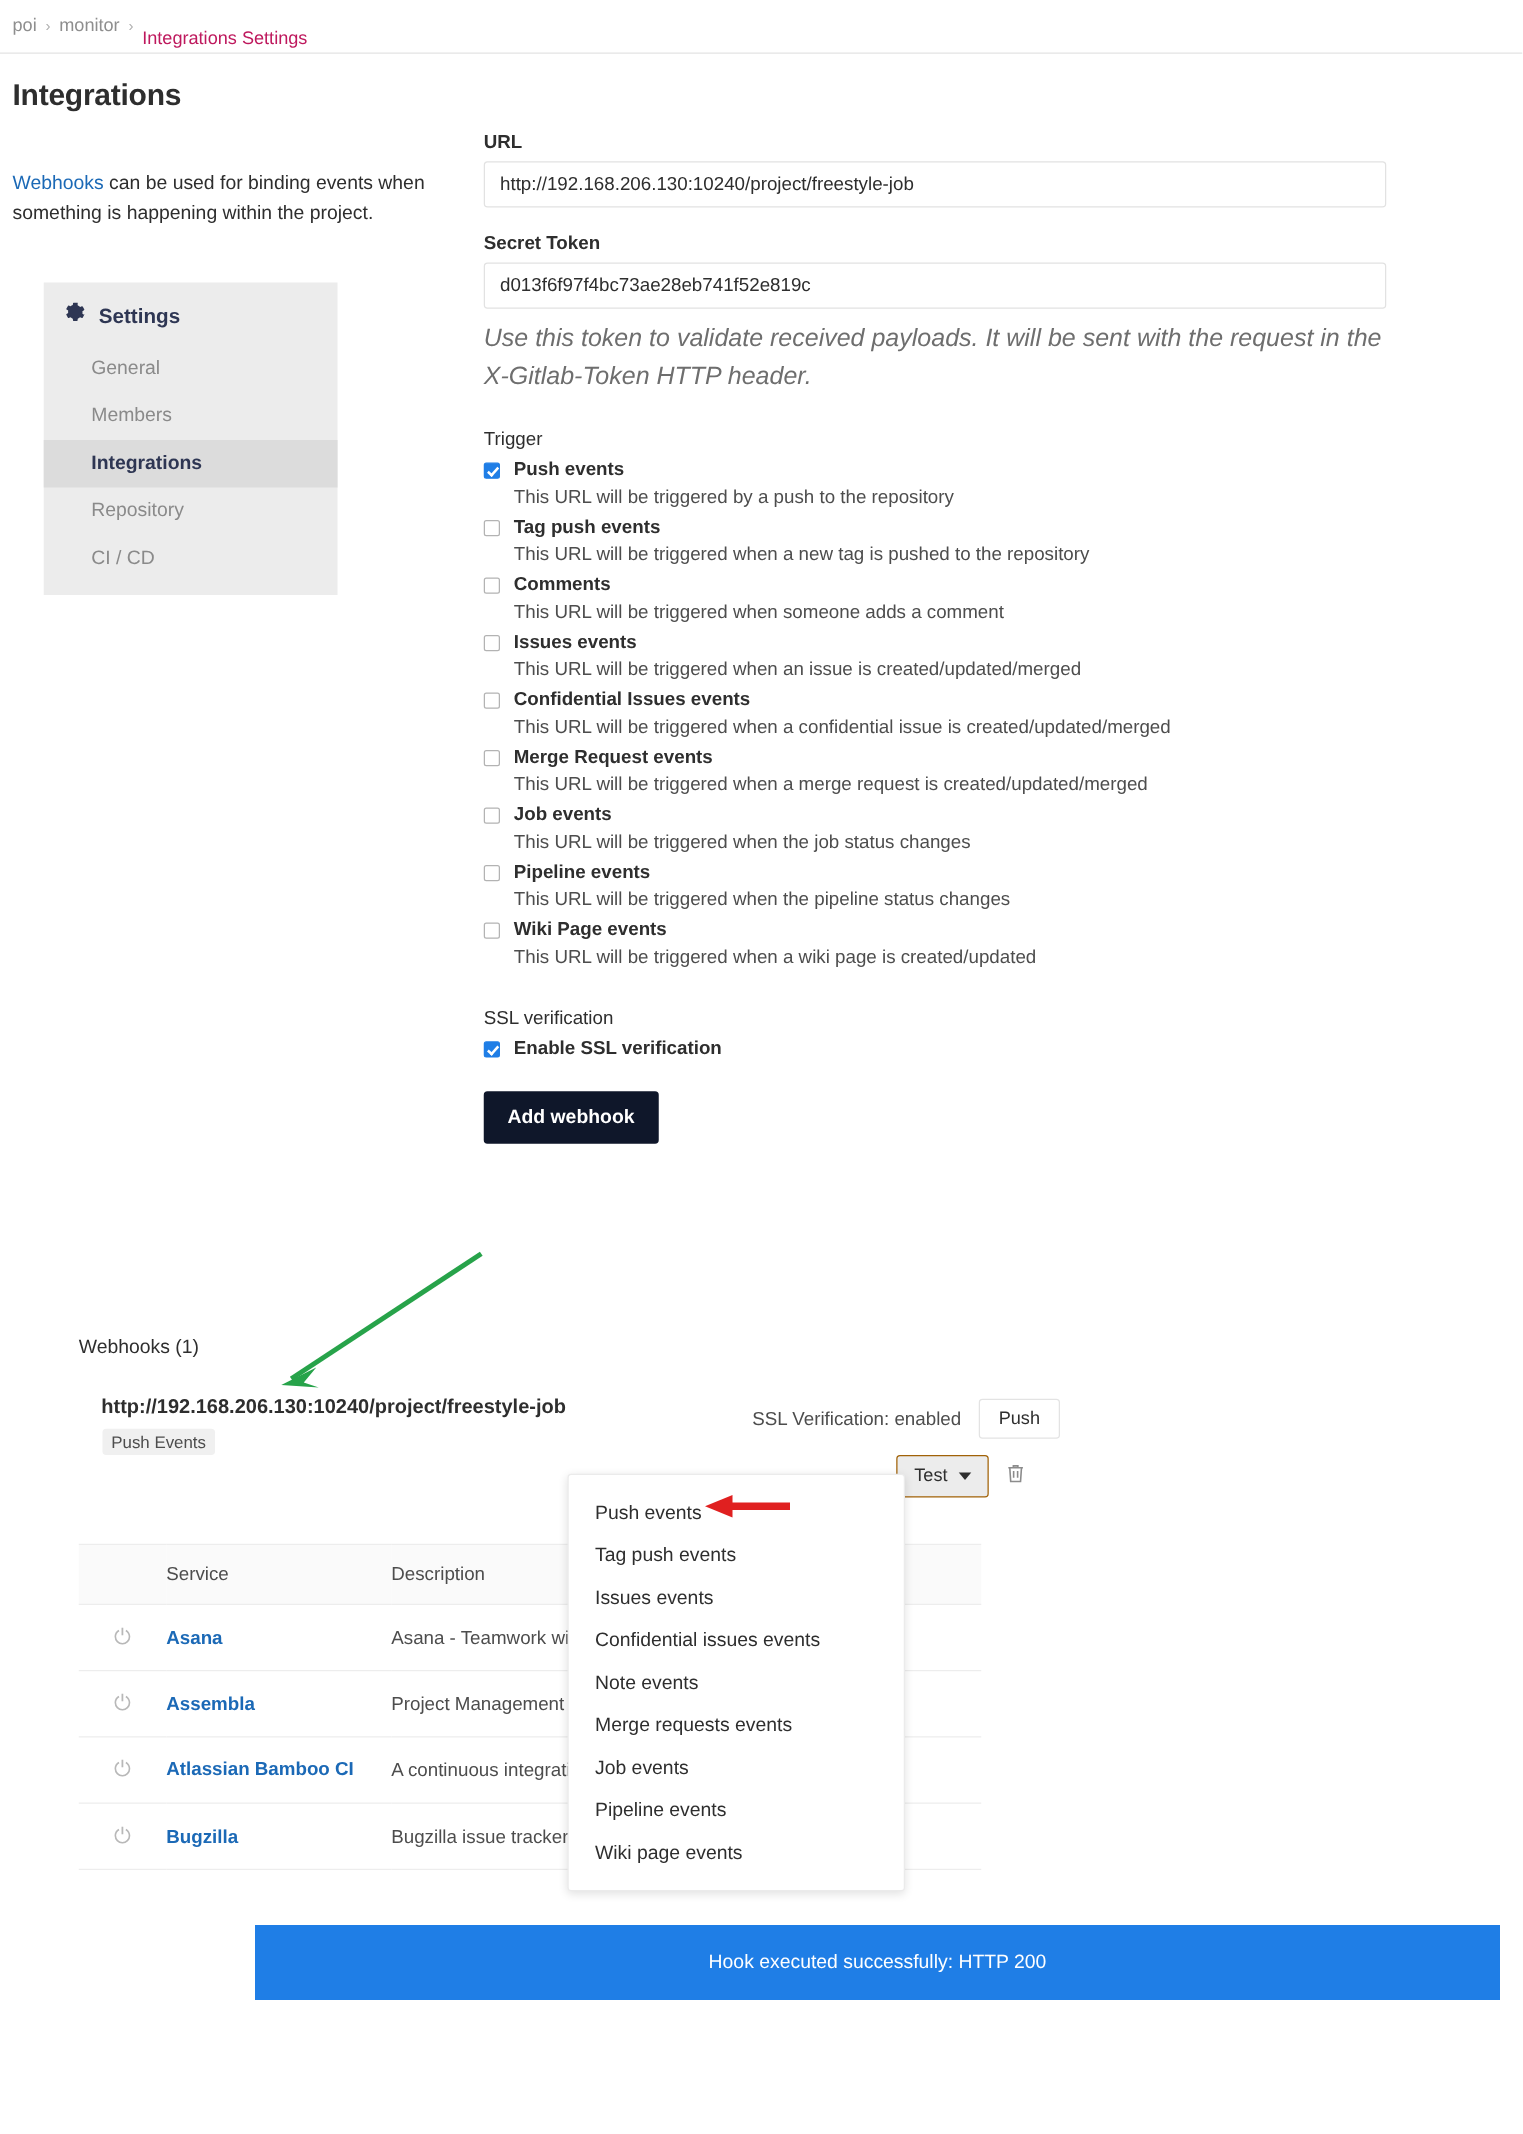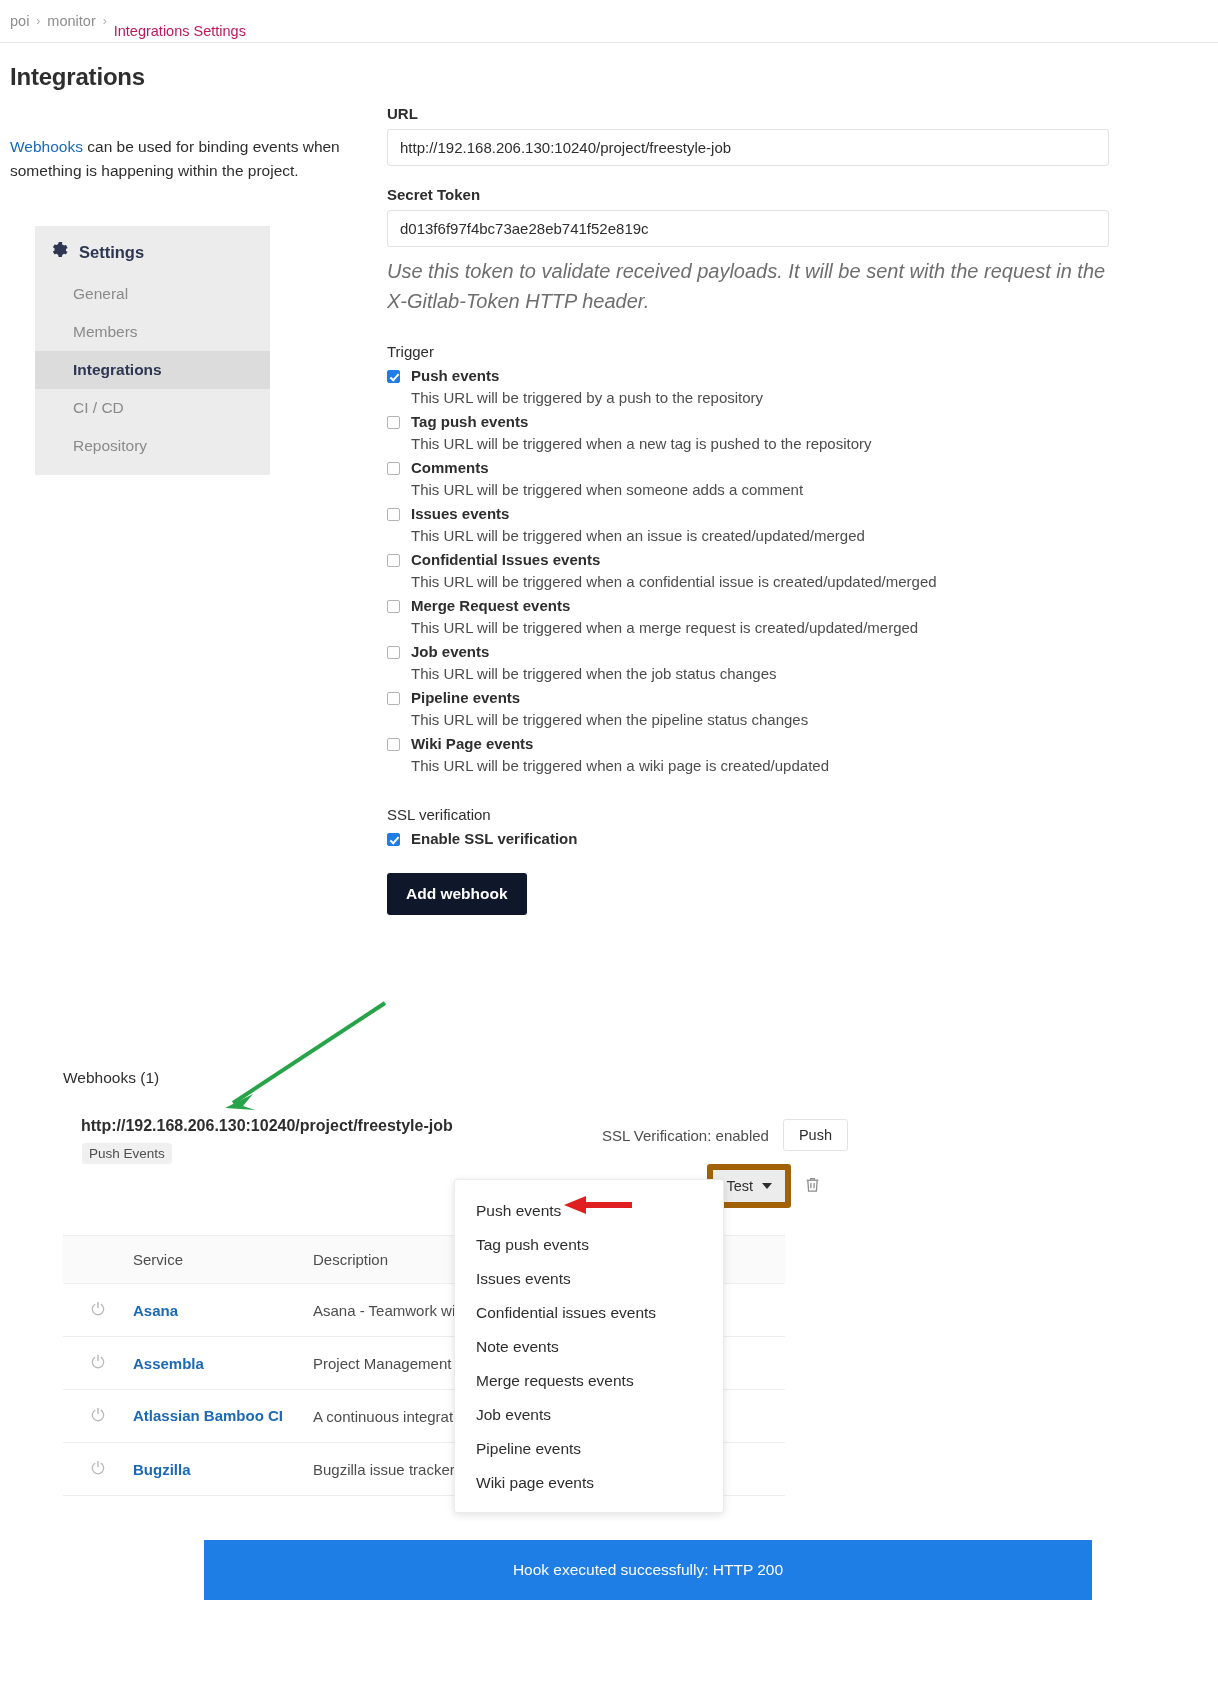--- a/index.html
+++ b/index.html
@@ -110,21 +110,21 @@
   }
   #hook-actions { position:absolute; right:260px; top:2px; display:flex; align-items:flex-start; gap:14px; }
   #ssl-status { font-size:15px; color:#4d4d4d; padding-top:8px; }
   .btn-plain {
     background:#fff; border:1px solid #e3e3e3; border-radius:3px;
     padding:7px 15px; font-size:14.5px; color:#2e2e2e;
     font-family:"Liberation Sans", sans-serif; cursor:pointer;
   }
   #second-actions { position:absolute; right:287px; top:47px; display:flex; align-items:center; gap:13px; }
   #test-btn {
-    background:#ececec; border:6px solid #a16207; border-radius:3px;
+    background:#ececec; border:1px solid #a16207; border-radius:3px;
     padding:8px 13px; font-size:14.5px; color:#2e2e2e;
     font-family:"Liberation Sans", sans-serif; cursor:pointer;
     display:flex; align-items:center; gap:9px;
   }
   .caret { width:0; height:0; border-left:5px solid transparent; border-right:5px solid transparent; border-top:6px solid #2e2e2e; }
 
   
   #services-table { position:absolute; left:63px; top:1192px; width:722px; }
   #services-table table { width:100%; border-collapse:collapse; }
   #services-table th {
@@ -149,21 +149,21 @@
     box-shadow:0 2px 8px rgba(0,0,0,.12);
     padding:14px 0 12px 0; z-index:40;
   }
   #test-dropdown .dd-item {
     padding:8px 0 8px 21px; font-size:15.5px; color:#2e2e2e; cursor:pointer;
   }
 
   
   #toast {
     position:absolute; left:204px; top:1497px;
-    width:888px; height:60px;
+    width:996px; height:60px;
     background:#1f7ee6; color:#fff;
     display:flex; align-items:center; justify-content:center;
     font-size:15.5px;
   }
 
   
   #green-arrow, #red-arrow { position:absolute; pointer-events:none; z-index:50; }
   #green-arrow { left:215px; top:955px; }
   #red-arrow { left:560px; top:1148px; }
 </style>
@@ -191,22 +191,22 @@
         <svg width="17" height="17" viewBox="0 0 16 16" fill="#2e3653">
             <path d="M8 5a3 3 0 100 6 3 3 0 000-6zm0 4.5A1.5 1.5 0 118 6.5a1.5 1.5 0 010 3z"></path>
             <path d="M14.3 9.2l-1.2-.7c.05-.33.08-.66.08-1s-.03-.67-.08-1l1.2-.7a.5.5 0 00.2-.63l-1.2-2.1a.5.5 0 00-.6-.23l-1.35.48a5.6 5.6 0 00-1.72-1l-.2-1.42A.5.5 0 008.94 0H6.56a.5.5 0 00-.49.4L5.87 1.8a5.6 5.6 0 00-1.72 1L2.8 2.32a.5.5 0 00-.6.23L1 4.65a.5.5 0 00.2.63l1.2.7c-.05.33-.08.66-.08 1s.03.67.08 1l-1.2.7a.5.5 0 00-.2.63l1.2 2.1c.12.2.36.3.6.23l1.35-.48c.5.42 1.08.76 1.72 1l.2 1.42c.04.24.25.42.49.42h2.38c.24 0 .45-.18.49-.42l.2-1.42a5.6 5.6 0 001.72-1l1.35.48c.24.07.48-.03.6-.23l1.2-2.1a.5.5 0 00-.2-.63z"></path>
           </svg>
       </span>
       <span>Settings</span>
     </div>
     <div class="nav-item">General</div>
     <div class="nav-item">Members</div>
     <div class="nav-item active">Integrations</div>
+    <div class="nav-item">Repository</div>
     <div class="nav-item">CI / CD</div>
-    <div class="nav-item">Repository</div>
   </div>
 
   <div id="form-col">
 
     <div class="field-label">URL</div>
     <input class="text-input" type="text" value="http://192.168.206.130:10240/project/freestyle-job" style="">
 
     <div class="section-gap"></div>
 
     <div class="field-label">Secret Token</div>

